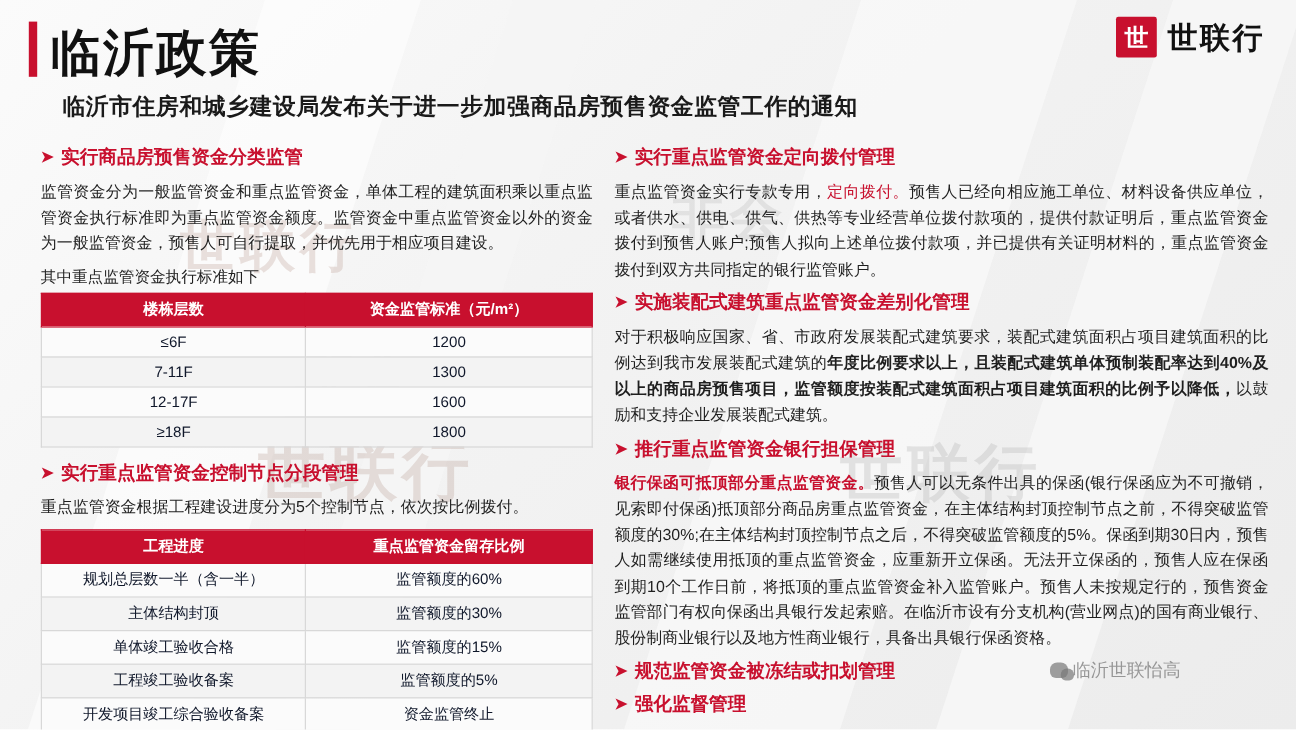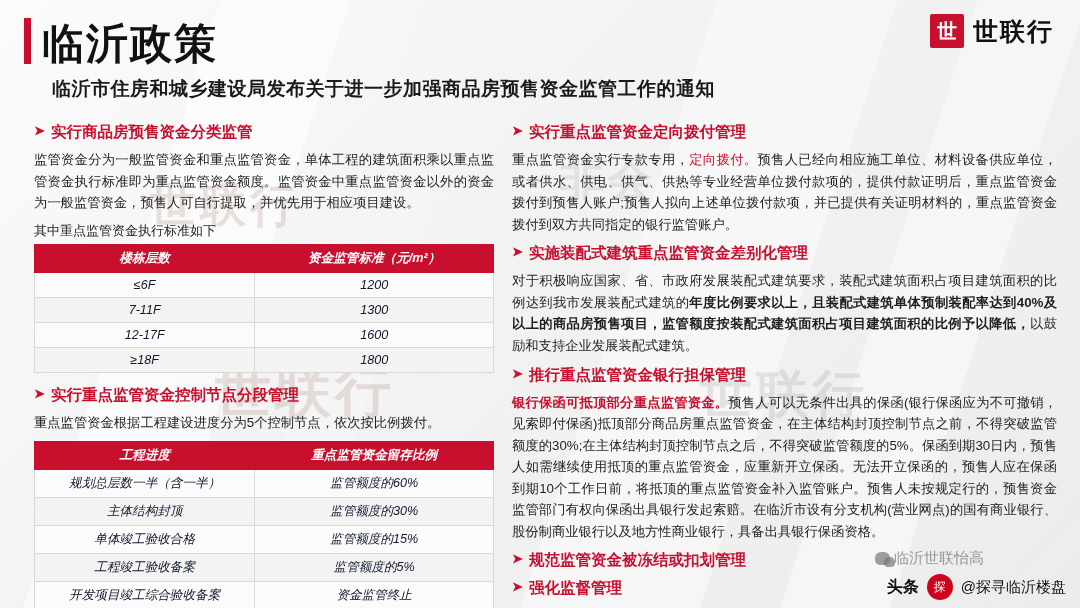--- a/index.html
+++ b/index.html
@@ -97,21 +97,21 @@
   table th {
     background:#c8102e; color:#fff; font-weight:bold;
     border:1px solid #c8102e; padding:5px 4px; text-align:center;
   }
   table td {
     border:1px solid #d8d8d8; padding:5px 4px; text-align:center;
     background:#fbfbfb; color:#0f172a;
   }
   table tr:nth-child(even) td { background:#f3f3f3; }
 
-  .t1 { margin-top:2px;font-style:italic; }
+  .t1 { margin-top:2px; }
   .t1 th:first-child, .t1 td:first-child { width:48%; }
 
   .small-note { font-size:13px; color:#1f1f1f; margin:2px 0 4px 0; }
 
   
   .footer-right {
     position:absolute; right:14px; bottom:8px;
     display:flex; align-items:center; gap:8px;
   }
   .tt-logo {
@@ -275,18 +275,13 @@
     <div class="sec-head">
       <span class="arrow">➤</span>
       <span class="txt">强化监督管理</span>
     </div>
   </div>
 
   <div class="wechat-wm">
     <span class="wechat-icon"></span><span>临沂世联怡高</span>
   </div>
 
-  <div class="footer-right">
-    <span class="tt-logo">头条</span>
-    <span class="tt-avatar">探</span>
-    <span class="tt-name">@探寻临沂楼盘</span>
-  </div>
 </div>
 
 </body></html>

